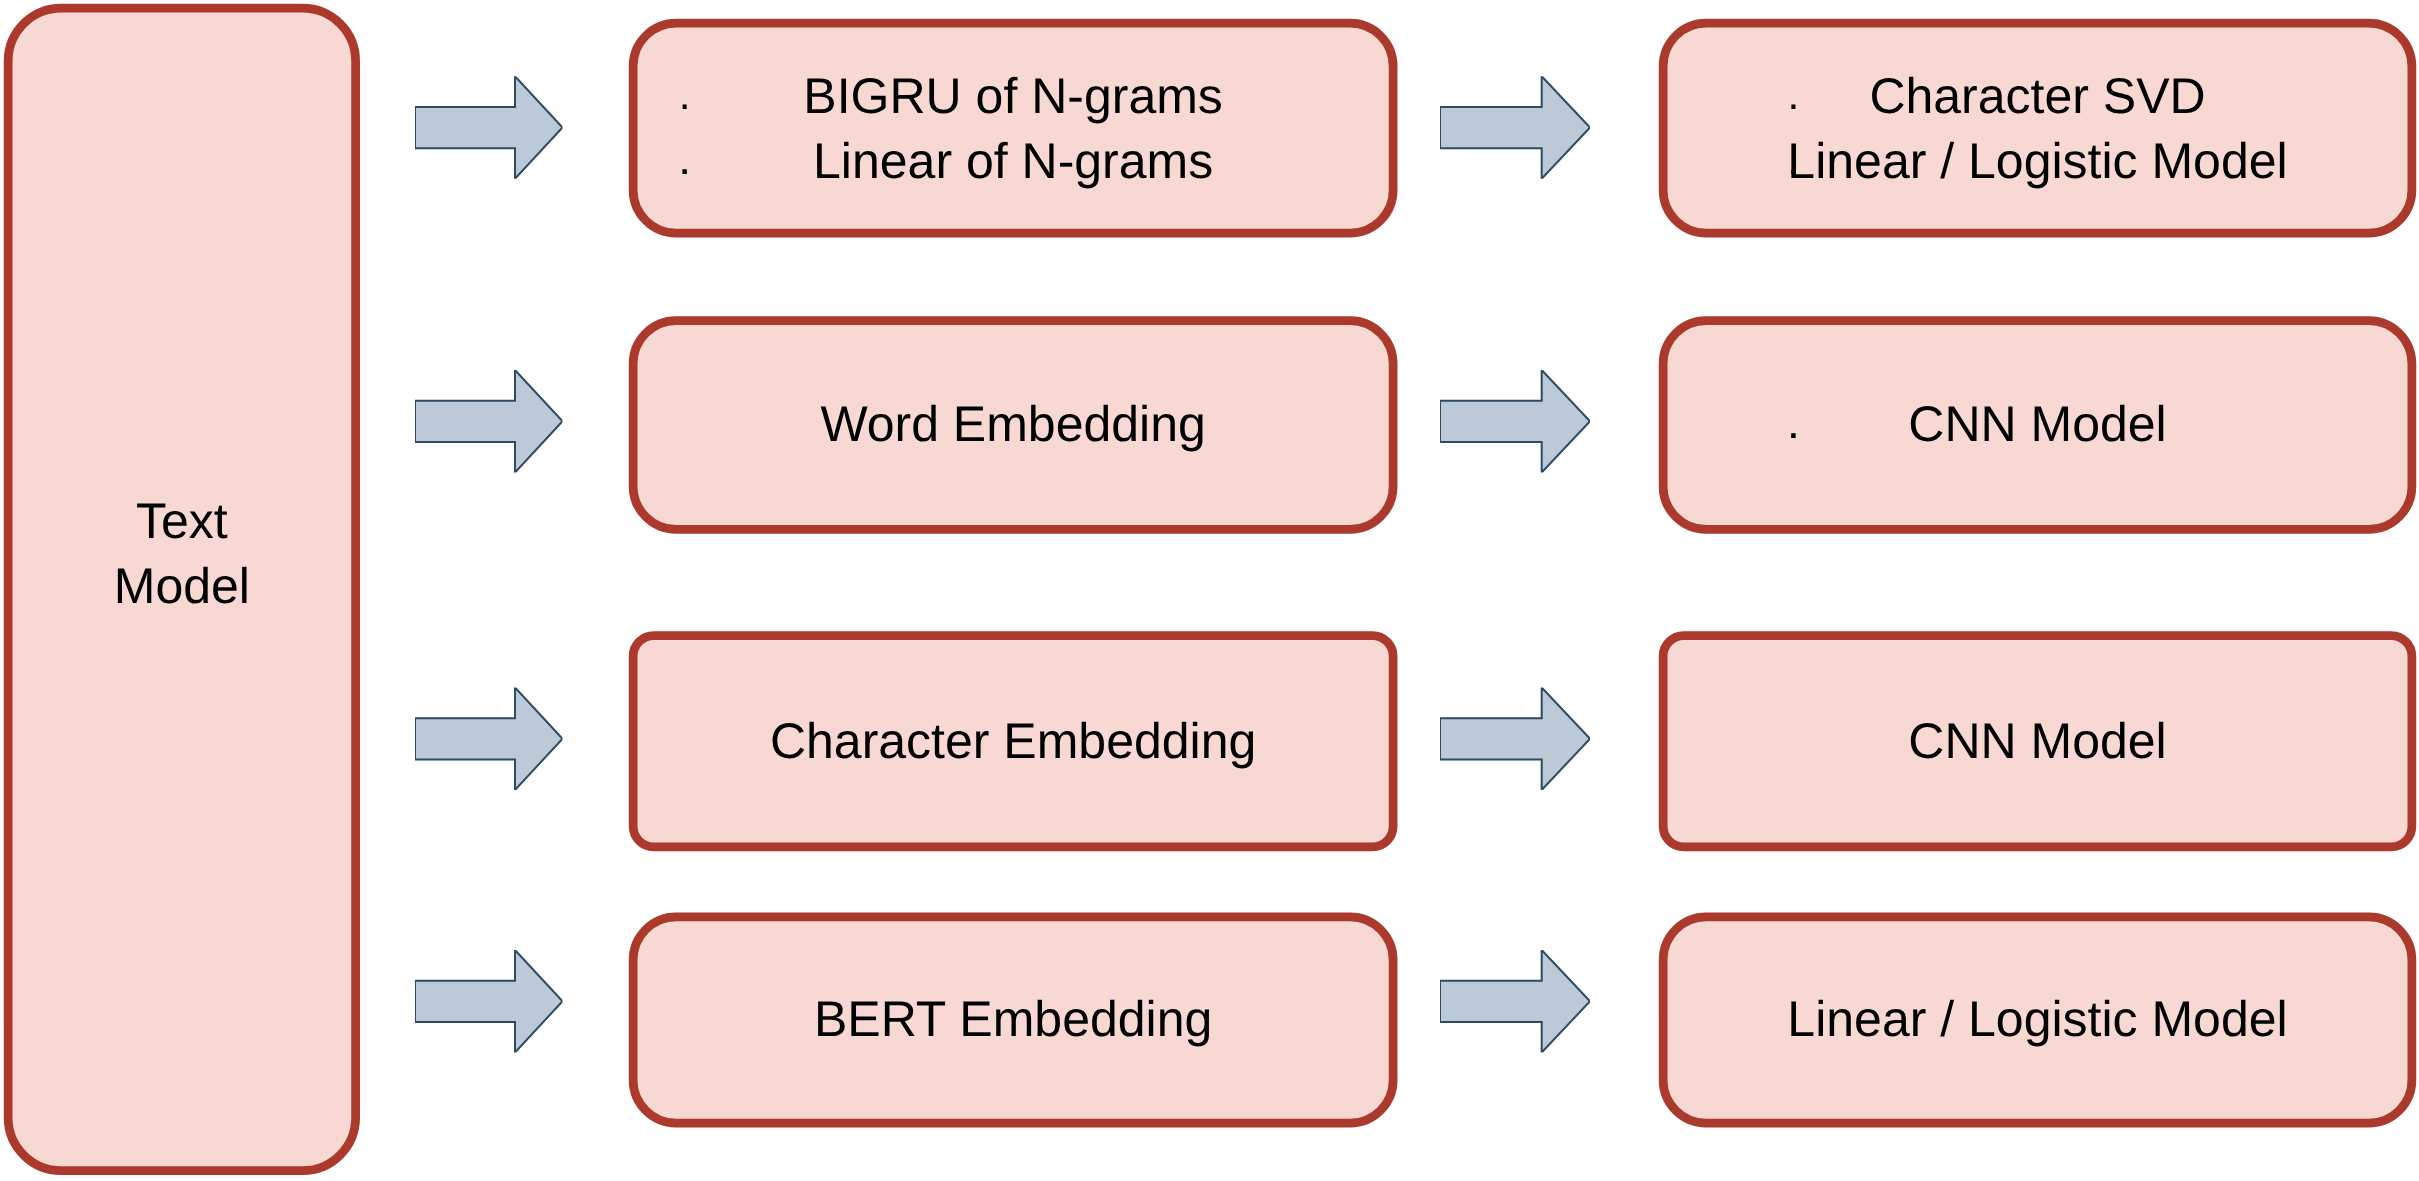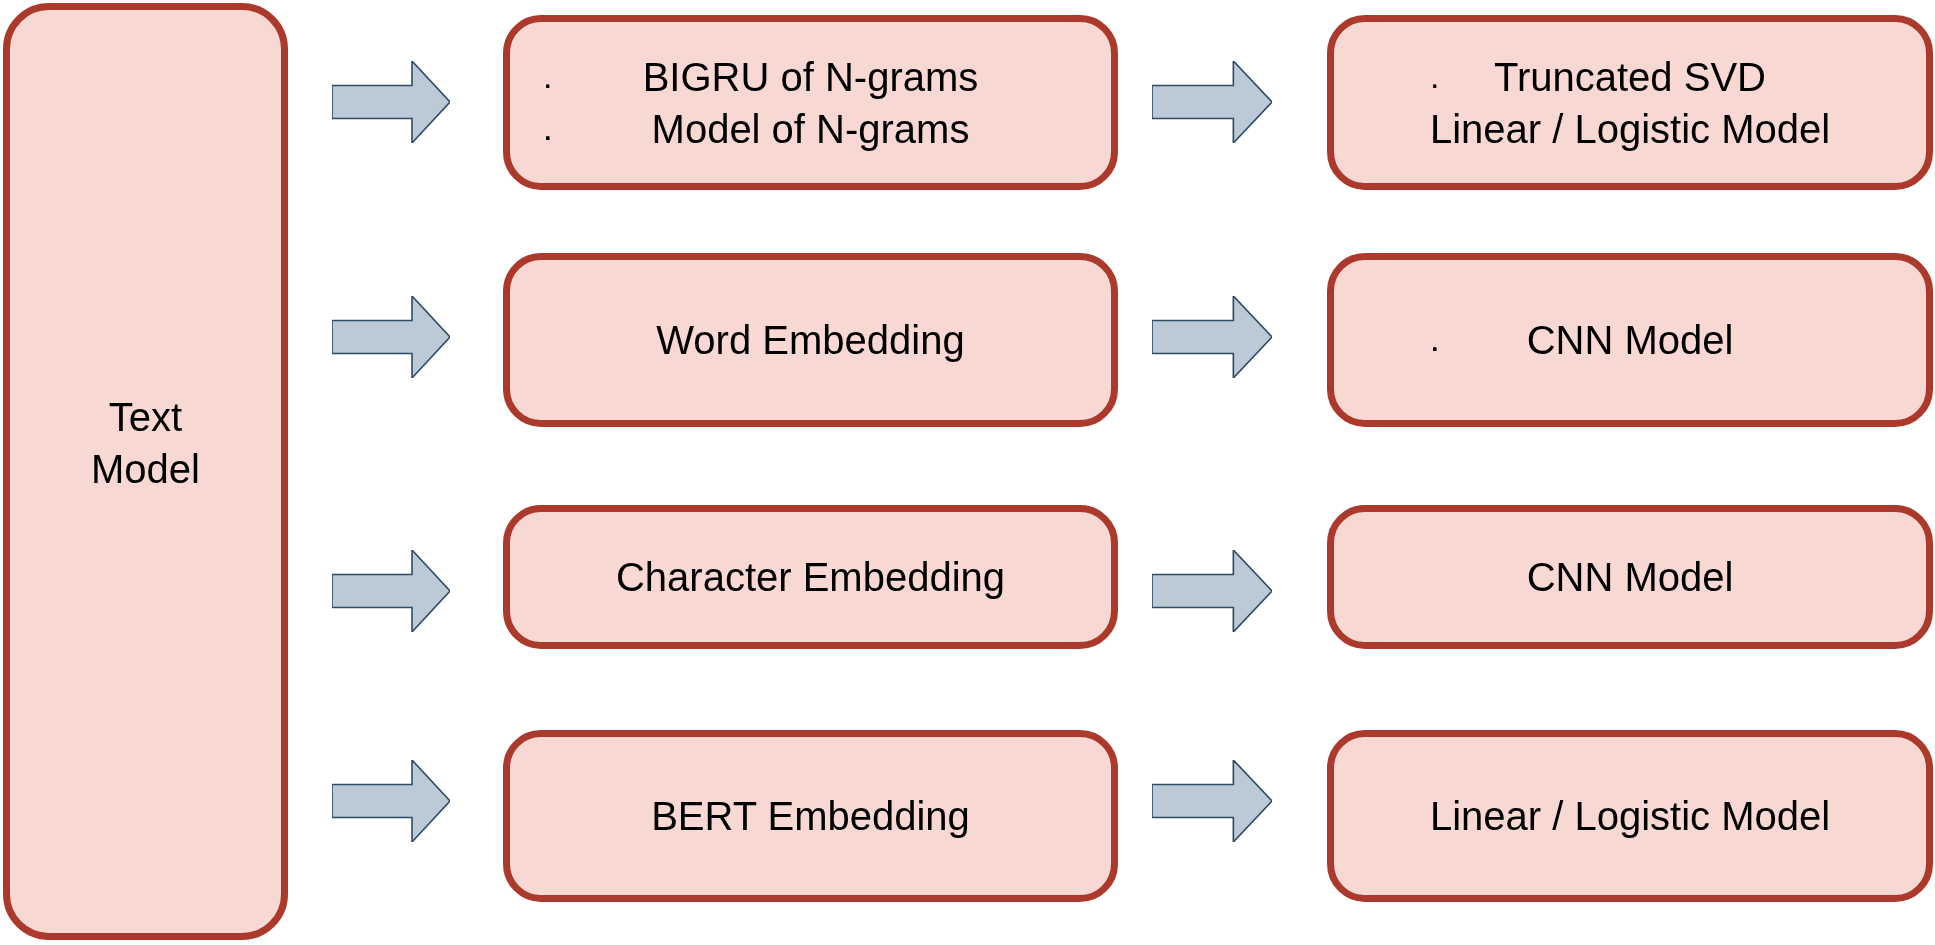--- a/index.html
+++ b/index.html
@@ -33,21 +33,21 @@
   }
   .box.source {
     left: 3px; top: 3px; width: 285px; height: 937px;
     border-radius: 46px;
     padding-bottom: 58px;
   }
   .box.mid   { left: 503px;  width: 615px; }
   .box.right { left: 1327px; width: 606px; }
   .r1 { top: 15px;  height: 175px; }
   .r2 { top: 253px; height: 174px; }
-  .r3 { top: 505px; height: 144px; }
+  .r3 { top: 505px; height: 176px; border-radius: 20px; }
   .r4 { top: 730px; height: 172px; }
   .line {
     position: relative;
     text-align: center;
     font-size: 40px;
     line-height: 52px;
     white-space: nowrap;
   }
   .source .line { font-size: 40px; line-height: 52px; }
   .bullet {
@@ -88,30 +88,30 @@
     <div class="line">Model</div>
   </div>
 
   <div class="arrow a-left ar1">
     <svg viewBox="0 0 118 82" preserveAspectRatio="none">
         <polygon points="0,24.5 80,24.5 80,0 118,41 80,82 80,57.5 0,57.5"></polygon>
       </svg>
   </div>
   <div class="box mid r1">
     <div class="line"><span class="bullet">.</span><span>BIGRU of N-grams</span></div>
-    <div class="line"><span class="bullet">.</span><span>Model of N-grams</span></div>
+    <div class="line"><span class="bullet">.</span><span>Linear of N-grams</span></div>
     <div class="line"><span class="bullet">.</span></div>
   </div>
   <div class="arrow wide a-right ar1">
     <svg viewBox="0 0 118 82" preserveAspectRatio="none">
         <polygon points="0,24.5 80,24.5 80,0 118,41 80,82 80,57.5 0,57.5"></polygon>
       </svg>
   </div>
   <div class="box right r1">
-    <div class="line"><span class="bullet">.</span><span>Truncated SVD</span></div>
+    <div class="line"><span class="bullet">.</span><span>Character SVD</span></div>
     <div class="line"><span class="bullet">.</span><span>Linear / Logistic Model</span></div>
   </div>
 
   <div class="arrow a-left ar2">
     <svg viewBox="0 0 118 82" preserveAspectRatio="none">
         <polygon points="0,24.5 80,24.5 80,0 118,41 80,82 80,57.5 0,57.5"></polygon>
       </svg>
   </div>
   <div class="box mid r2">
     <div class="line"><span>Word Embedding</span></div>

